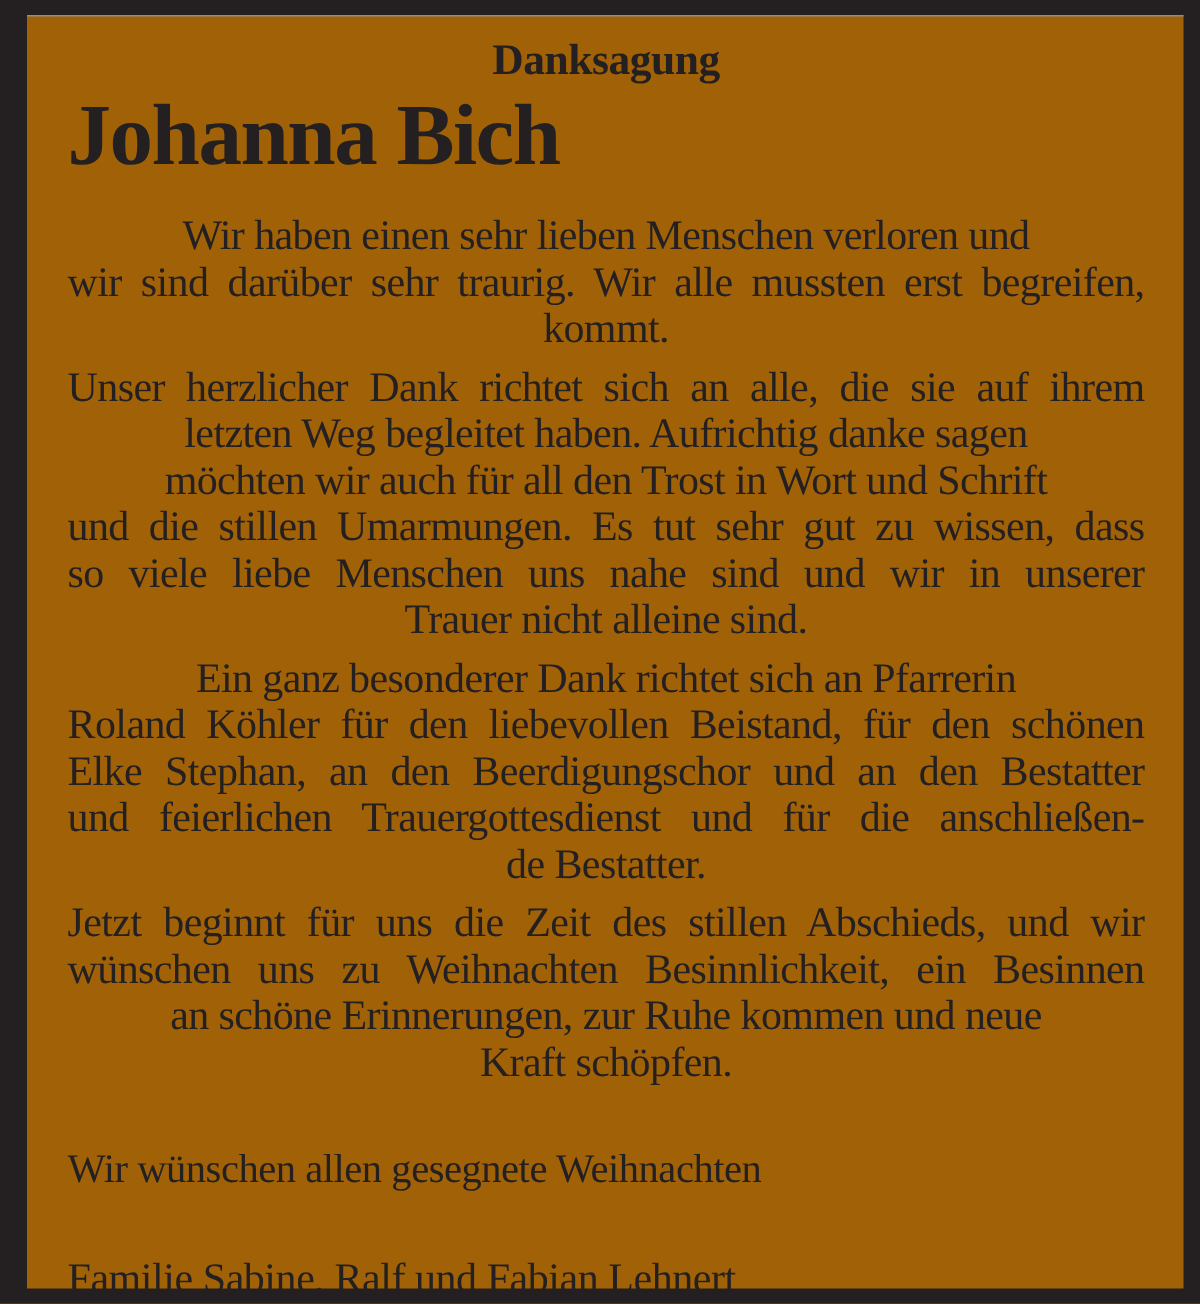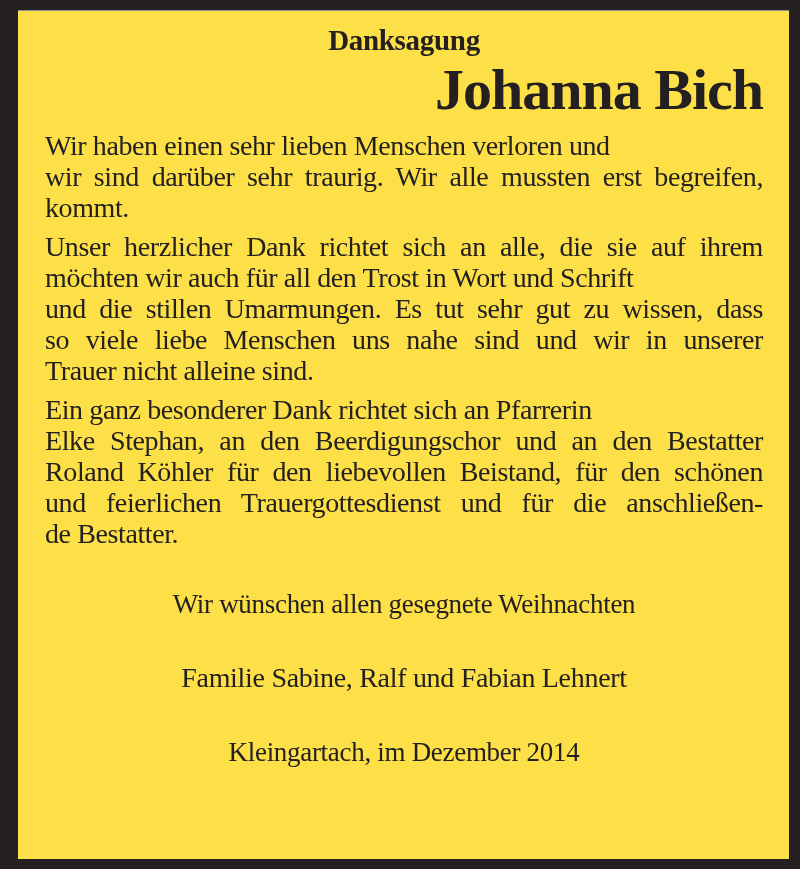--- a/index.html
+++ b/index.html
@@ -19,58 +19,57 @@
     position: absolute;
     inset: 0;
     background: #242021;
   }
   .paper {
     position: absolute;
     left: 18px;
     top: 10px;
     right: 11px;
     bottom: 10px;
-    background: #fde047;
+    background: #a16207;
     border-top: 1px solid #8f8d90;
     box-sizing: border-box;
     padding: 13px 26px 0 27px;
   }
   .kicker {
     text-align: center;
     font-size: 29px;
     font-weight: bold;
     line-height: 32px;
     letter-spacing: -0.3px;
   }
   .title {
-    text-align: right;
+    text-align: left;
     font-size: 58px;
     font-weight: bold;
     line-height: 60px;
     letter-spacing: -1px;
-    margin: 4px 0 10px 0;
+    margin: 4px 0 22px 0;
   }
   .para {
     margin: 0 0 8px 0;
   }
   .line {
     font-size: 28px;
     line-height: 31px;
     letter-spacing: -0.4px;
-    text-align: left;
+    text-align: center;
   }
   .line.stretch {
     text-align: justify;
     text-align-last: justify;
   }
   .closing {
     margin-top: 2px;
   }
   .closing-line {
-    text-align: center;
     font-size: 27px;
     line-height: 38px;
     letter-spacing: -0.3px;
     margin-top: 36px;
   }
   .closing-line.bold {
     font-weight: normal;
     font-size: 28px;
   }
 </style>
@@ -82,31 +81,38 @@
     <div class="kicker">Danksagung</div>
     <h1 class="title">Johanna Bich</h1>
     <div id="paragraphs">
         <div class="para">
           <div class="line">Wir haben einen sehr lieben Menschen verloren und</div>
           <div class="line stretch">wir sind darüber sehr traurig. Wir alle mussten erst begreifen,</div>
           <div class="line">kommt.</div>
         </div>
         <div class="para">
           <div class="line stretch">Unser herzlicher Dank richtet sich an alle, die sie auf ihrem</div>
+          <div class="line">letzten Weg begleitet haben. Aufrichtig danke sagen</div>
           <div class="line">möchten wir auch für all den Trost in Wort und Schrift</div>
           <div class="line stretch">und die stillen Umarmungen. Es tut sehr gut zu wissen, dass</div>
           <div class="line stretch">so viele liebe Menschen uns nahe sind und wir in unserer</div>
           <div class="line">Trauer nicht alleine sind.</div>
         </div>
         <div class="para">
           <div class="line">Ein ganz besonderer Dank richtet sich an Pfarrerin</div>
+          <div class="line stretch">Roland Köhler für den liebevollen Beistand, für den schönen</div>
           <div class="line stretch">Elke Stephan, an den Beerdigungschor und an den Bestatter</div>
-          <div class="line stretch">Roland Köhler für den liebevollen Beistand, für den schönen</div>
           <div class="line stretch">und feierlichen Trauergottesdienst und für die anschließen-</div>
           <div class="line">de Bestatter.</div>
+        </div>
+        <div class="para">
+          <div class="line stretch">Jetzt beginnt für uns die Zeit des stillen Abschieds, und wir</div>
+          <div class="line stretch">wünschen uns zu Weihnachten Besinnlichkeit, ein Besinnen</div>
+          <div class="line">an schöne Erinnerungen, zur Ruhe kommen und neue</div>
+          <div class="line">Kraft schöpfen.</div>
         </div>
       </div>
     <div id="closing" class="closing">
         <div class="closing-line">Wir wünschen allen gesegnete Weihnachten</div>
         <div class="closing-line bold">Familie Sabine, Ralf und Fabian Lehnert</div>
         <div class="closing-line">Kleingartach, im Dezember 2014</div>
       </div>
   </div>
 </div>
 

